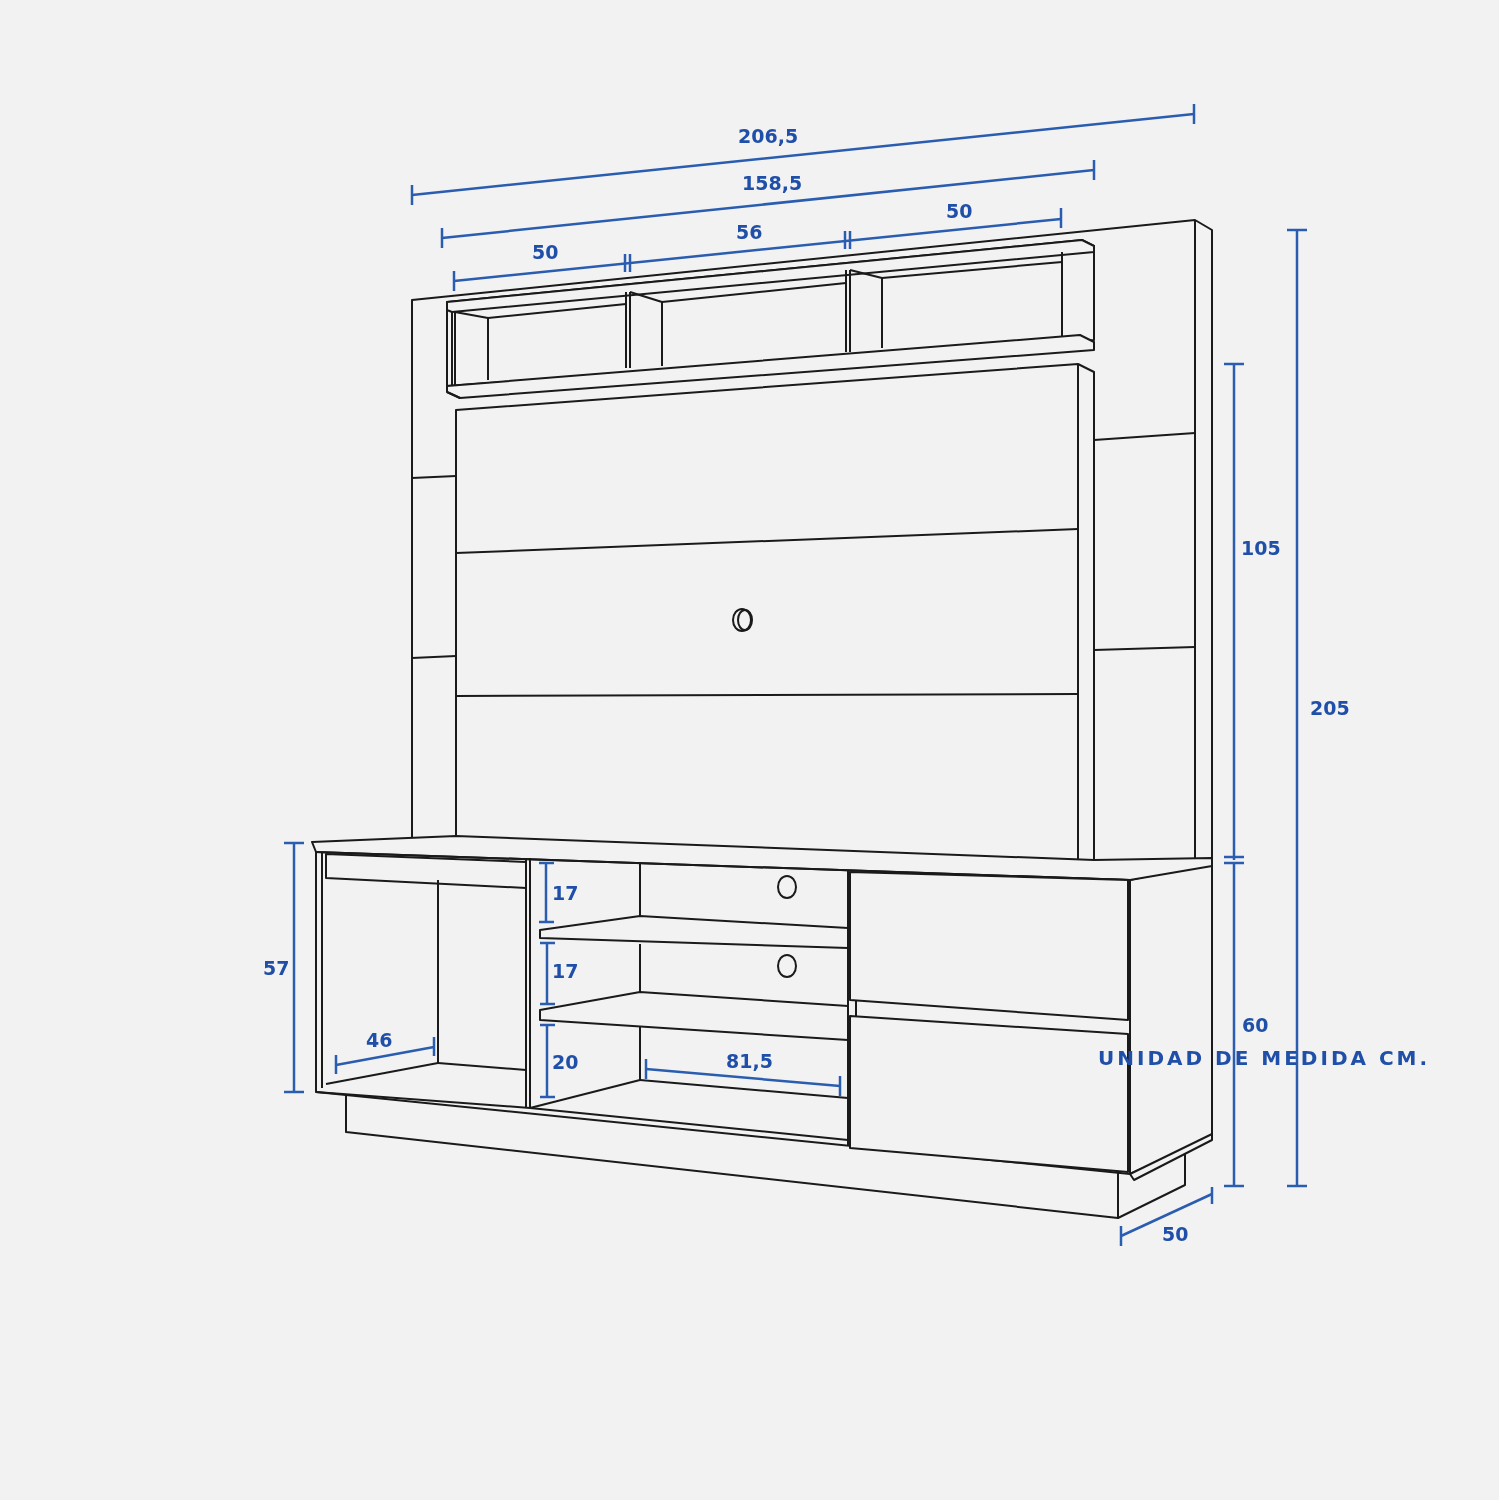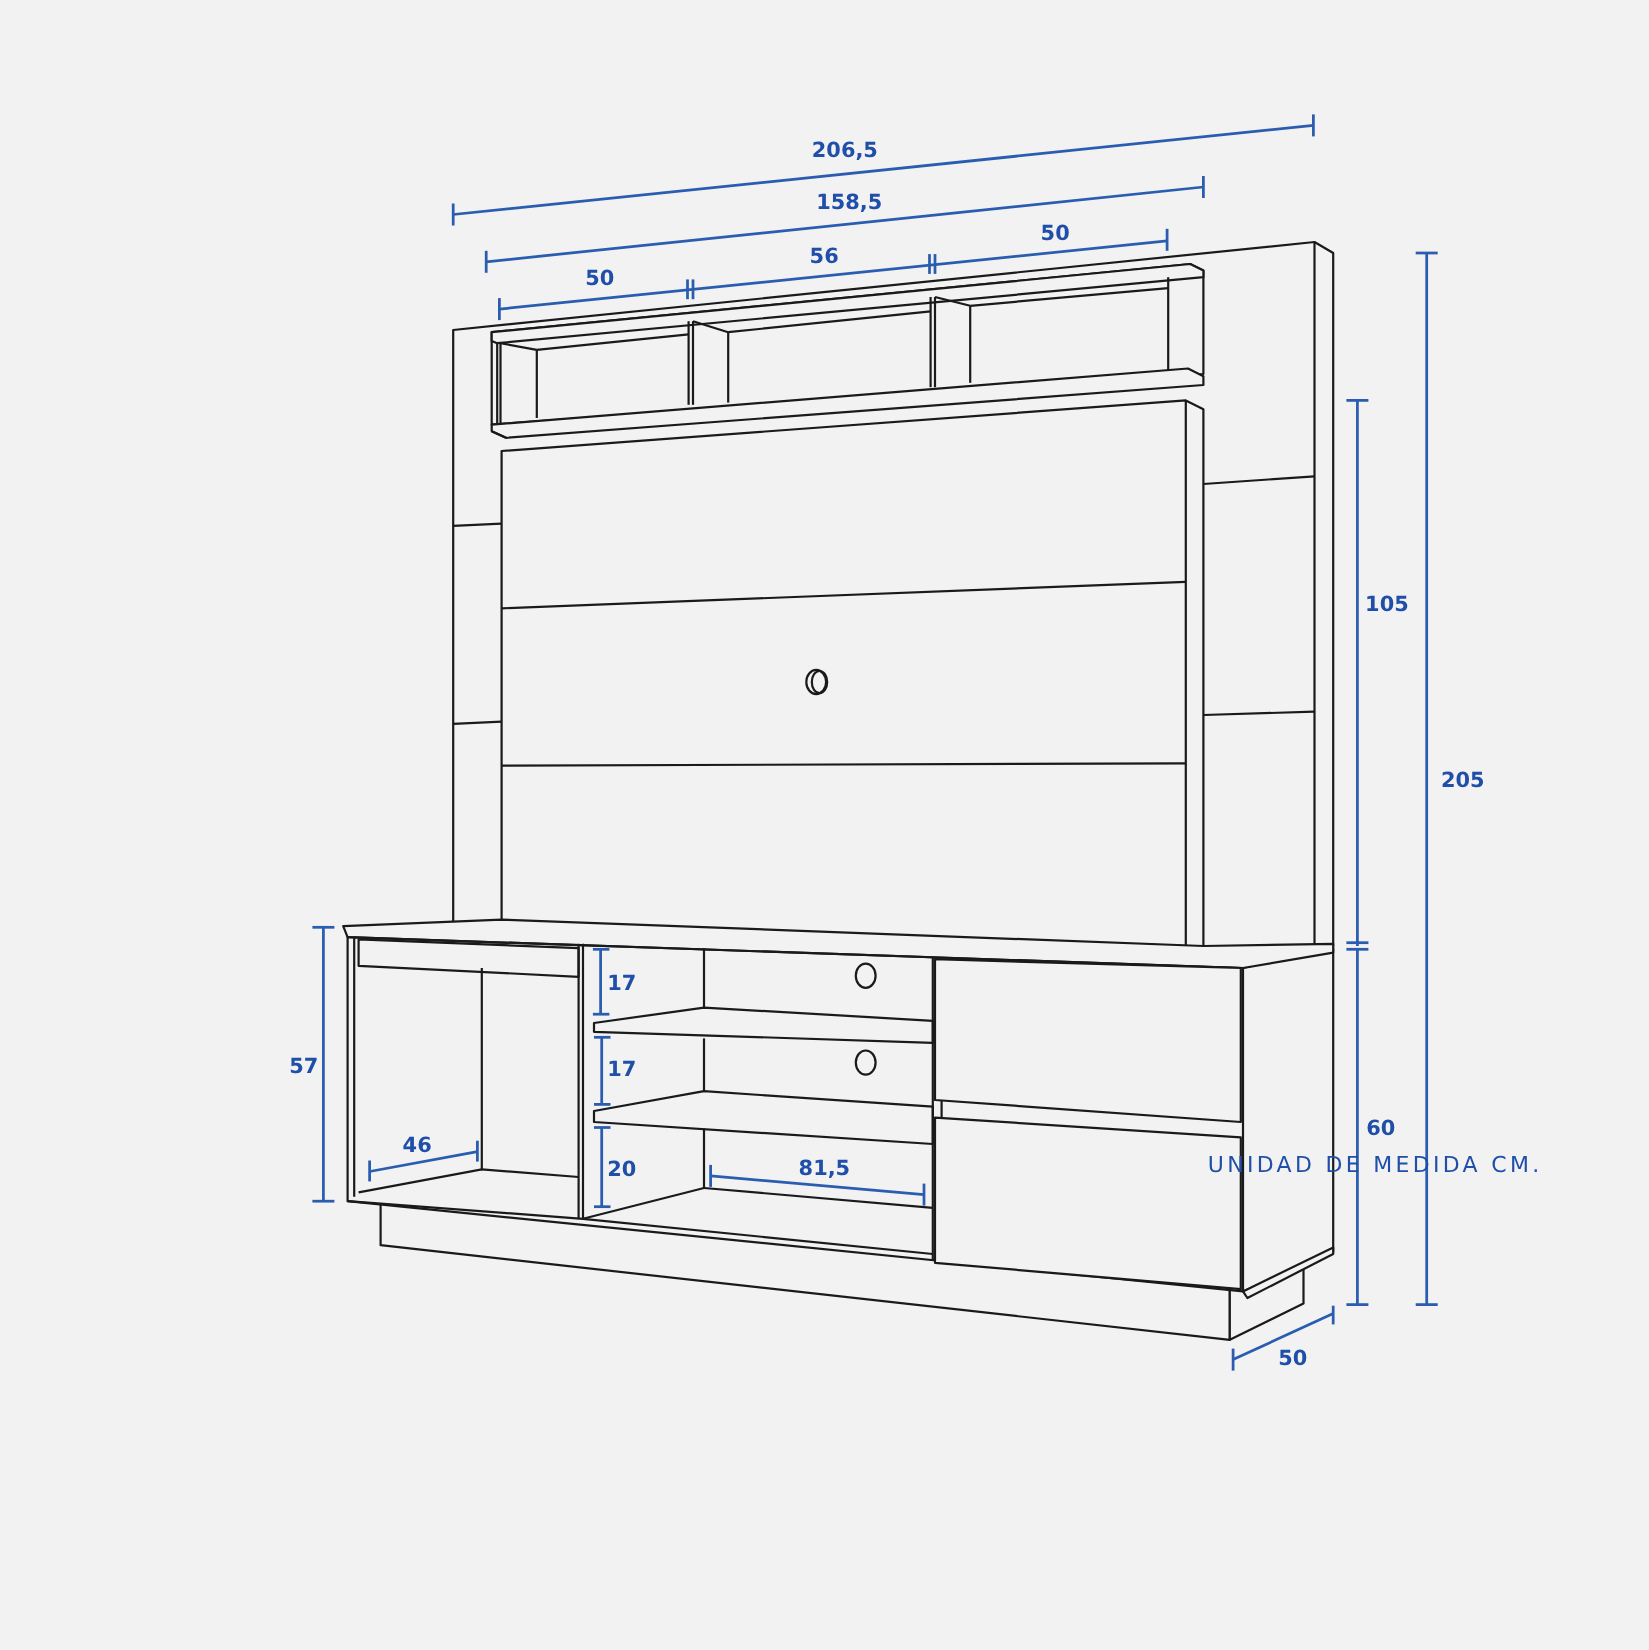--- a/index.html
+++ b/index.html
@@ -4,21 +4,21 @@
 <style>
   html, body { margin: 0; padding: 0; background: #f2f2f2; }
   body { width: 1499px; height: 1500px; position: relative; overflow: hidden;
          font-family: "Liberation Sans", "DejaVu Sans", sans-serif; }
   svg.drawing { position: absolute; left: 0; top: 0; }
   .ln { fill: none; stroke: #1a1a1a; stroke-width: 2; stroke-linejoin: round; }
   .fl { fill: #f2f2f2; stroke: #1a1a1a; stroke-width: 2; stroke-linejoin: round; }
   .dim { fill: none; stroke: #2a5db0; stroke-width: 2.5; }
   .dimtxt { fill: #1f4fa8; font-family: "DejaVu Sans", sans-serif; font-weight: bold; font-size: 19px; }
   .unit { position: absolute; left: 1098px; top: 1046px; color: #1f4fa8; font-family: "DejaVu Sans", sans-serif;
-          font-weight: normal; font-size: 20px; letter-spacing: 3px; }
+          font-weight: bold; font-size: 20px; letter-spacing: 3px; }
 </style>
 </head>
 <body>
 
 <svg class="drawing" width="1499" height="1500" viewBox="0 0 1499 1500">
 
   <g>
     <polygon class="fl" points="412,300 1195,220 1212,230 1212,860 412,860"></polygon>
     <line class="ln" x1="1195" y1="220" x2="1195" y2="860"></line>
     <line class="ln" x1="412" y1="478" x2="456" y2="476"></line>

